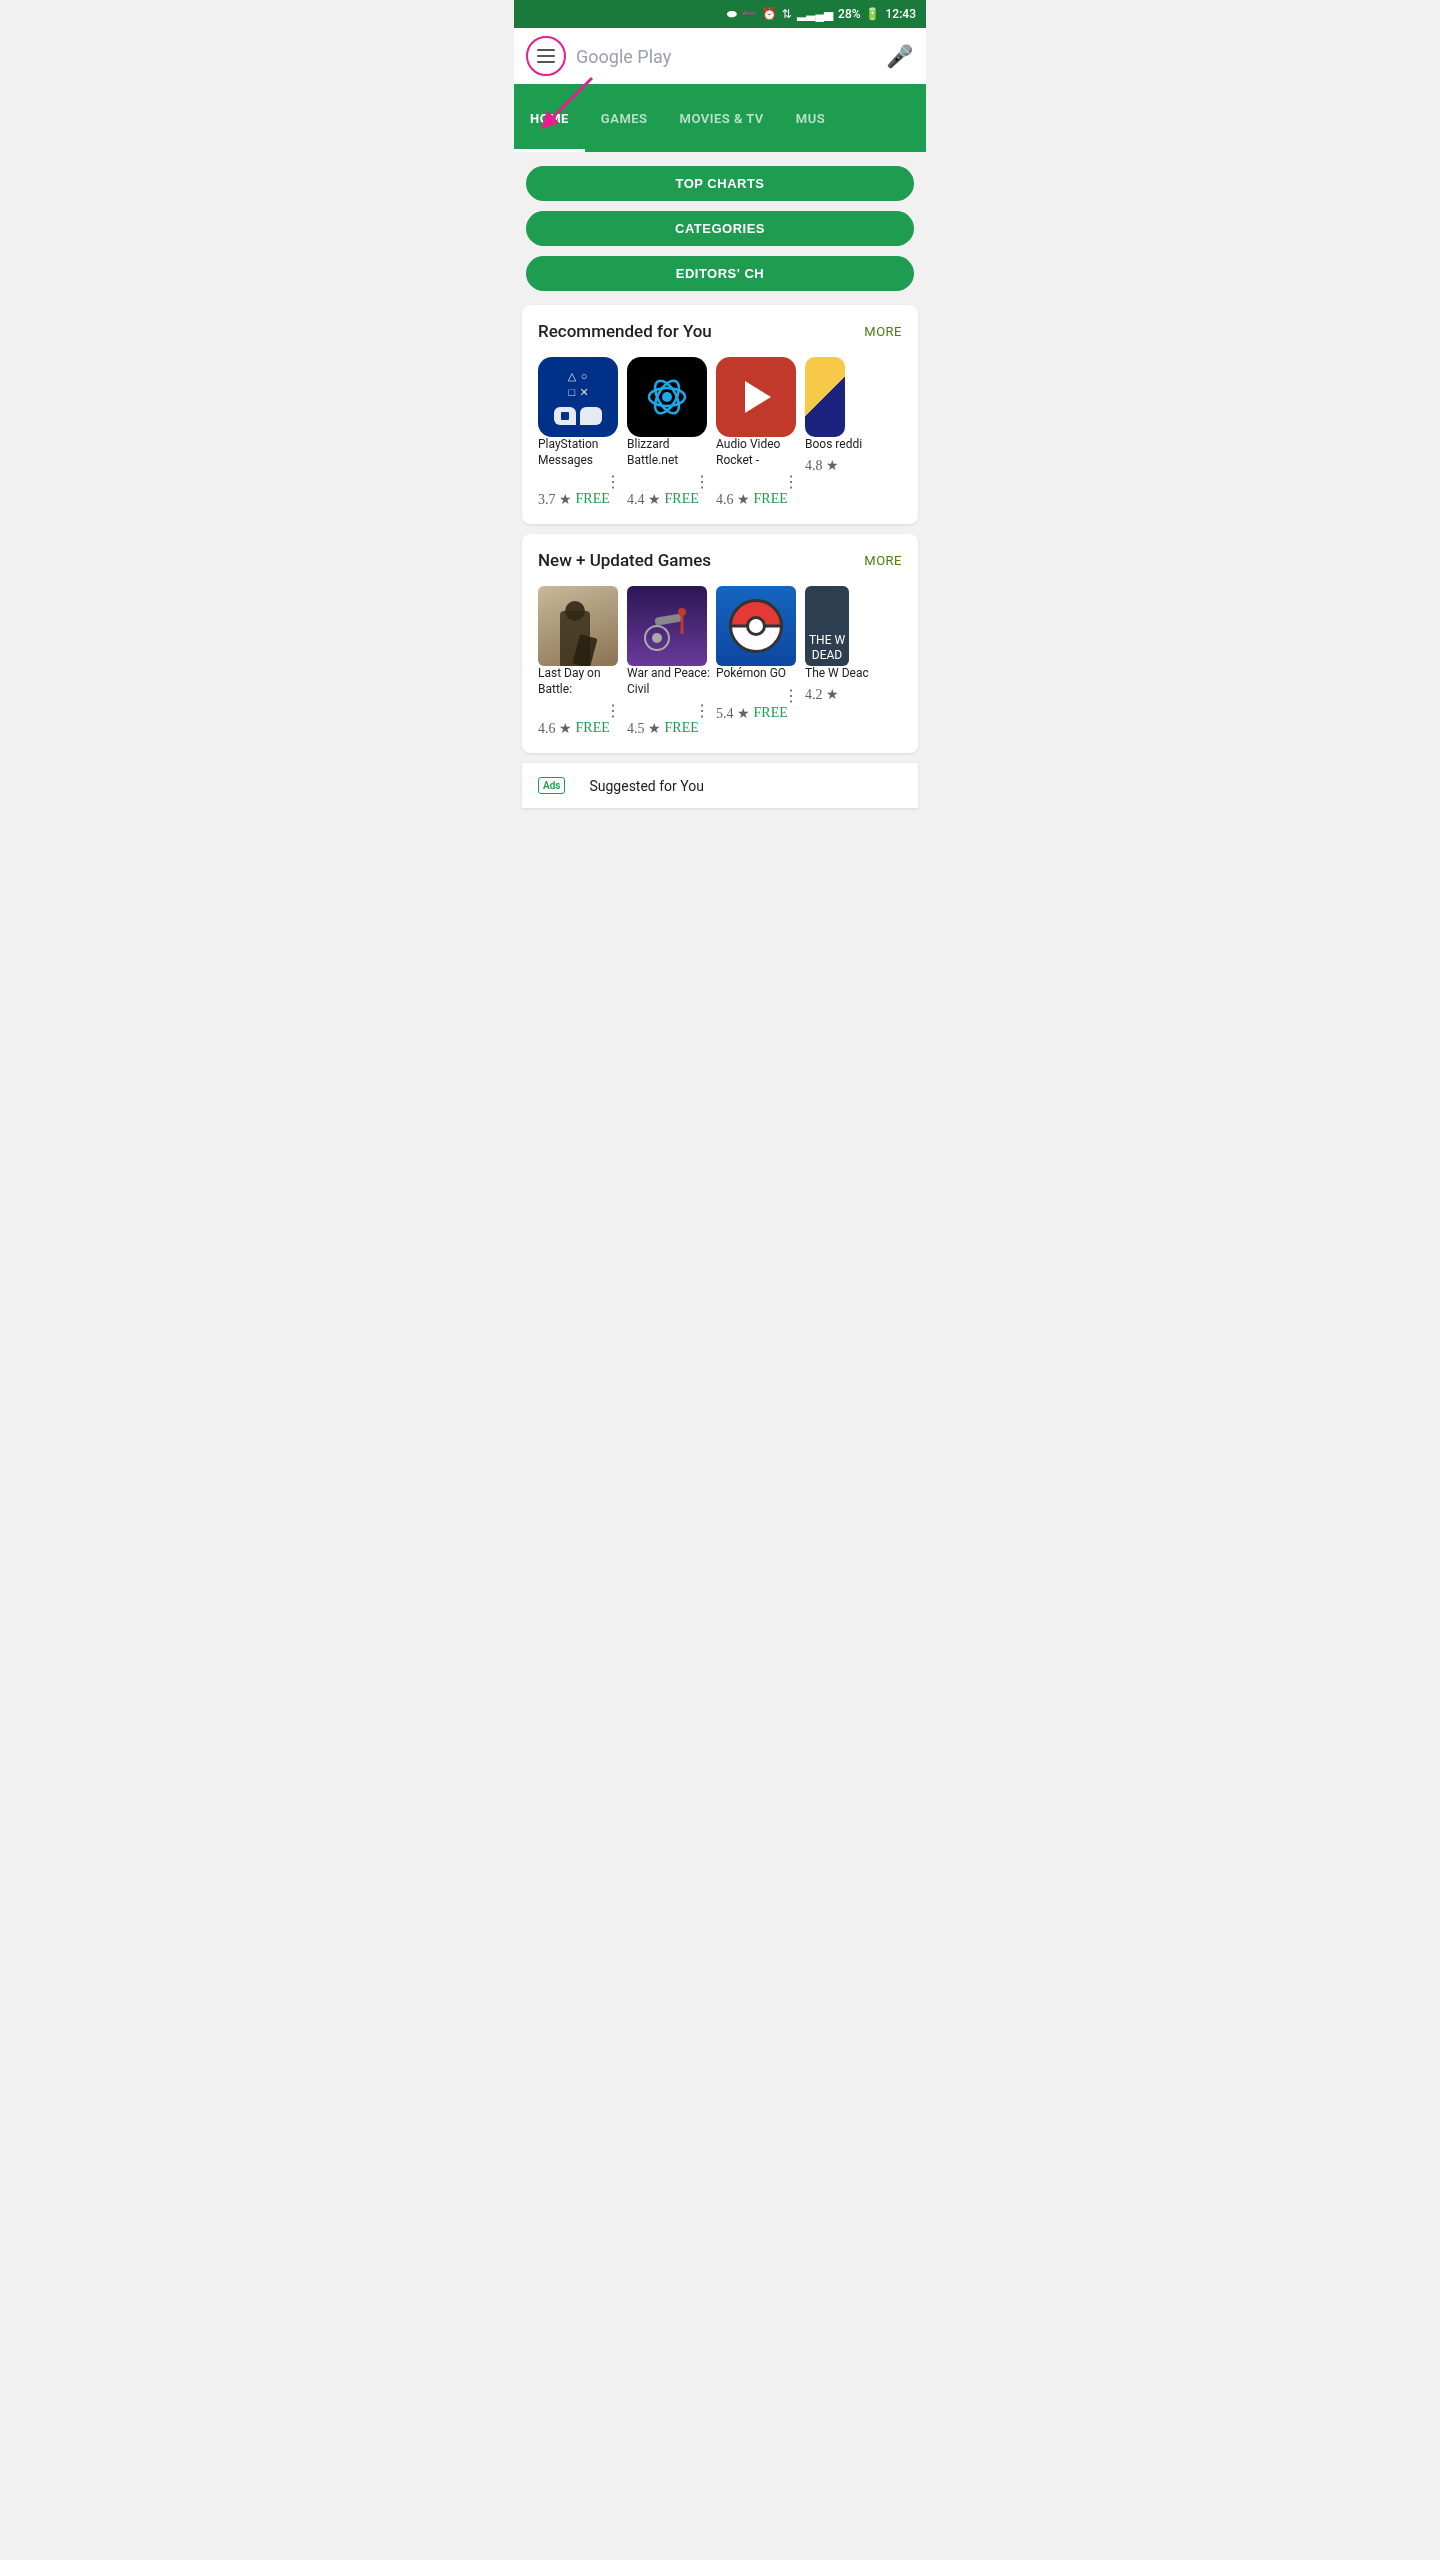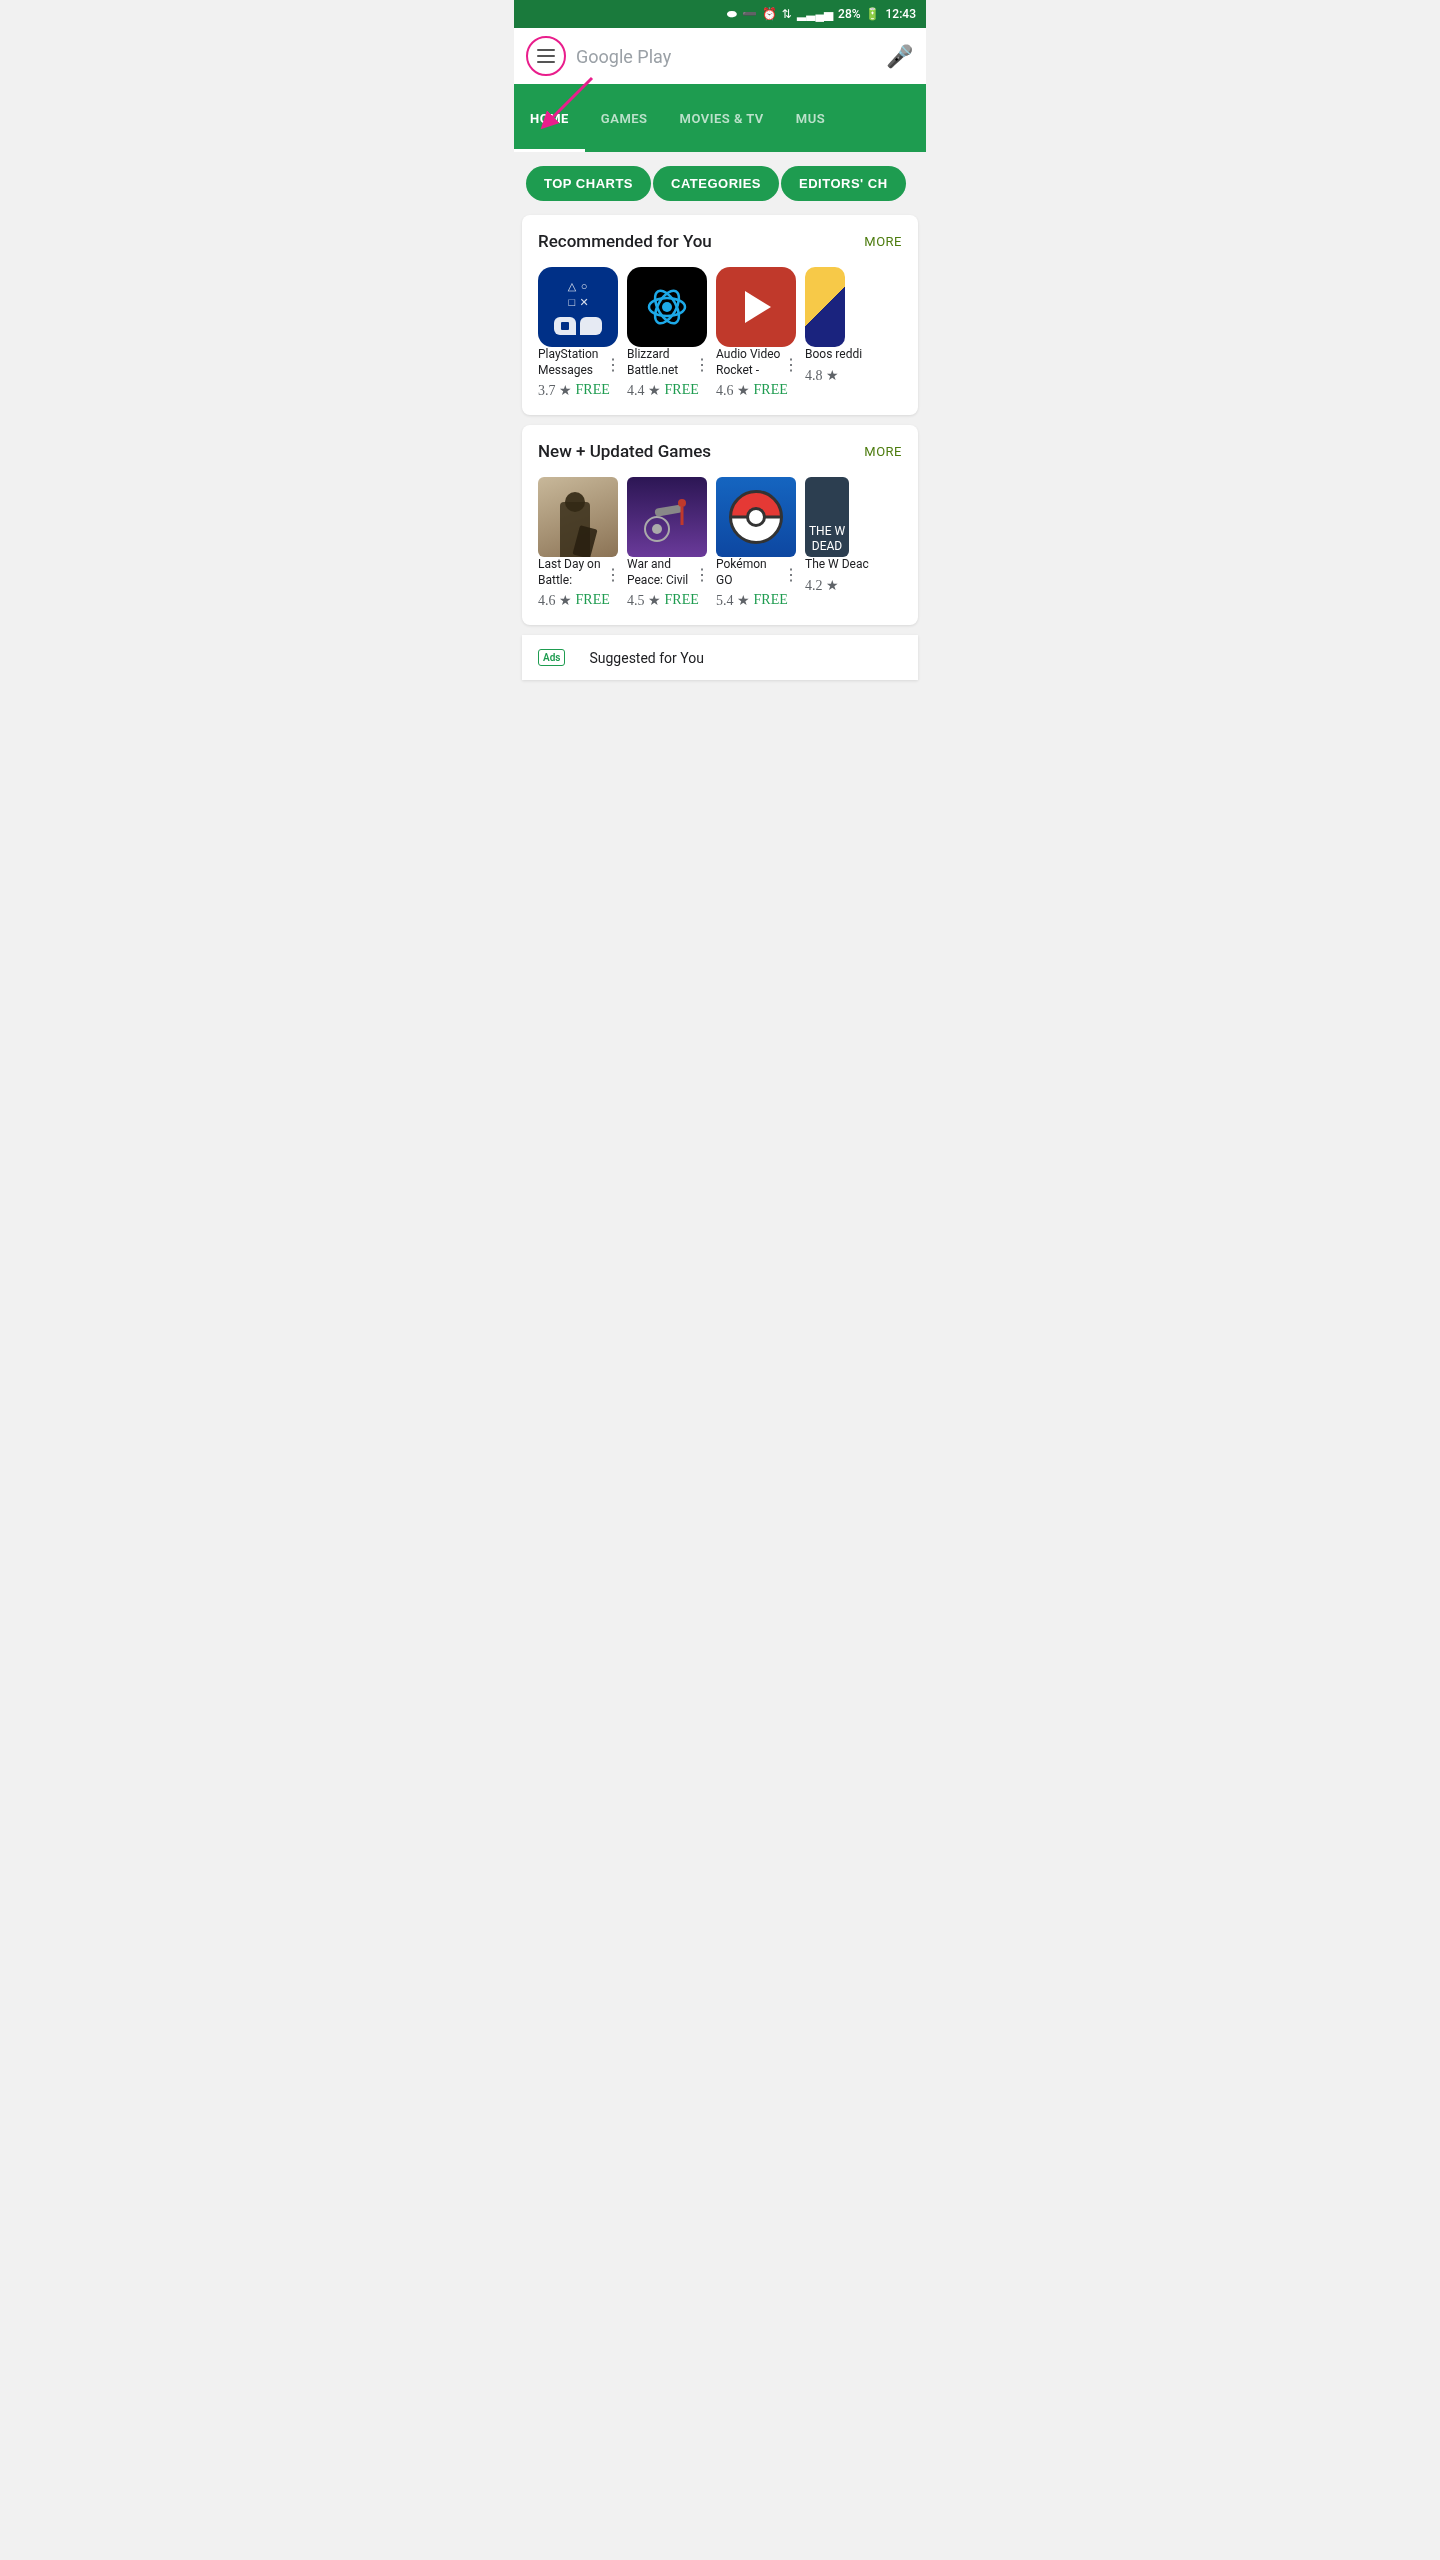--- a/index.html
+++ b/index.html
@@ -111,24 +111,25 @@
       bottom: 0;
       left: 0;
       right: 0;
       height: 3px;
       background: white;
     }
 
     
     .quick-btns {
       display: flex;
-      gap: 2px;
+      gap: 10px;
       padding: 14px 12px;
       background: #f1f1f1;
       overflow: hidden;
+      flex-direction: column;
     }
     .quick-btn {
       background: #1e9c50;
       color: white;
       border: none;
       border-radius: 24px;
       padding: 10px 18px;
       font-size: 13px;
       font-weight: 700;
       letter-spacing: 0.5px;
@@ -222,21 +223,22 @@
       font-weight: 500;
     }
     .more-dots {
       color: #5f6368;
       font-size: 16px;
       cursor: pointer;
       margin-left: auto;
     }
     .app-header-row {
       display: flex;
-      align-items: center;
+      align-items: flex-start;
+      flex-direction: column;
     }
 
     
     .pokeball {
       width: 54px;
       height: 54px;
       border-radius: 50%;
       background: linear-gradient(180deg, #e53935 50%, white 50%);
       border: 3px solid #333;
       position: relative;

